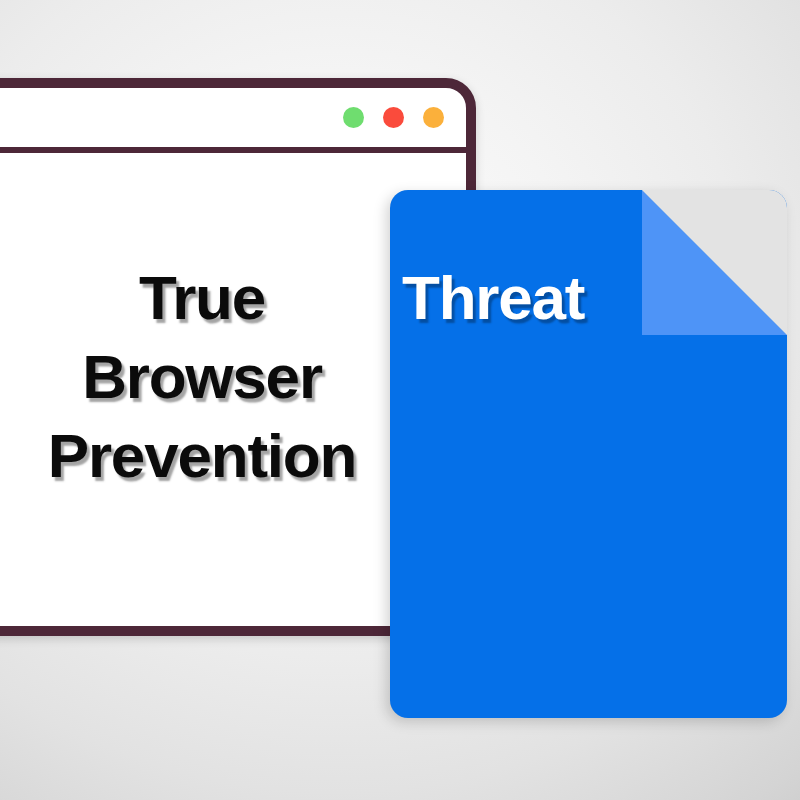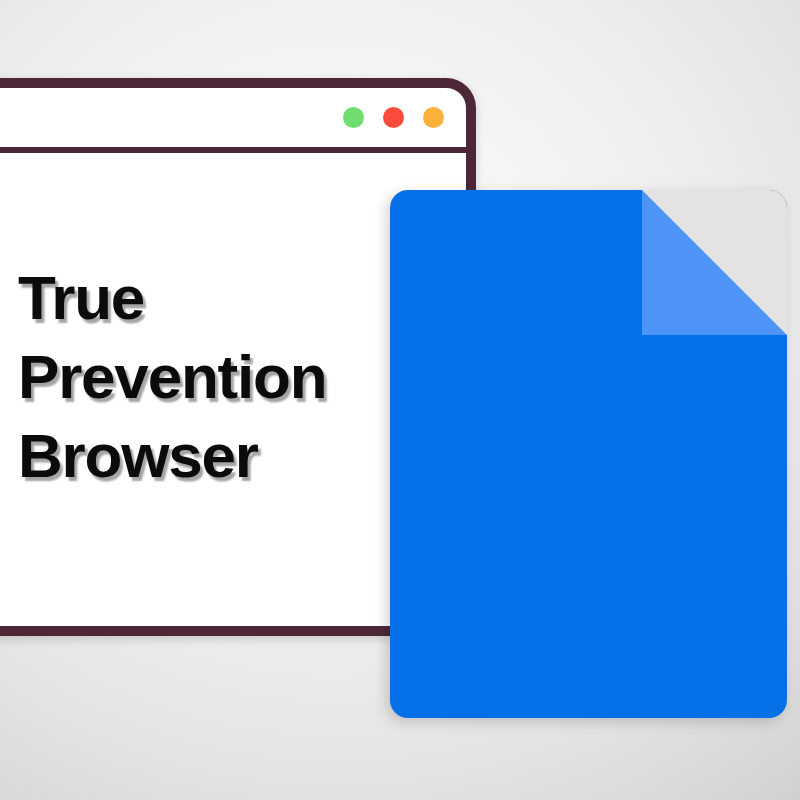--- a/index.html
+++ b/index.html
@@ -126,21 +126,21 @@
     top: 258px;
     width: 368px;
     font-weight: bold;
     font-size: 62px;
     line-height: 79px;
     letter-spacing: -1.2px;
     white-space: nowrap;
   }
   #headline-left {
     left: 18px;
-    text-align: left;
+    text-align: center;
     color: #0b0b0b;
     text-shadow: 3px 4px 2px rgba(90,90,90,0.55);
   }
   #headline-right {
     left: 402px;
     text-align: left;
     color: #ffffff;
     text-shadow: 3px 4px 2px rgba(0,0,0,0.30);
   }
   .headline-line { display: block; }
@@ -162,20 +162,21 @@
   </div>
 
   <div id="file-document">
     <div id="file-fold"></div>
     <div id="file-corner-cut"></div>
   </div>
 
   <div id="headline">
     <div id="headline-left" class="headline-col">
       <span class="headline-line">True</span>
+      <span class="headline-line">Browser</span>
       <span class="headline-line">Prevention</span>
-      <span class="headline-line">Browser</span>
     </div>
     <div id="headline-right" class="headline-col">
+      <span class="headline-line">Threat</span>
     </div>
   </div>
 
 </div>
 
 </body></html>

